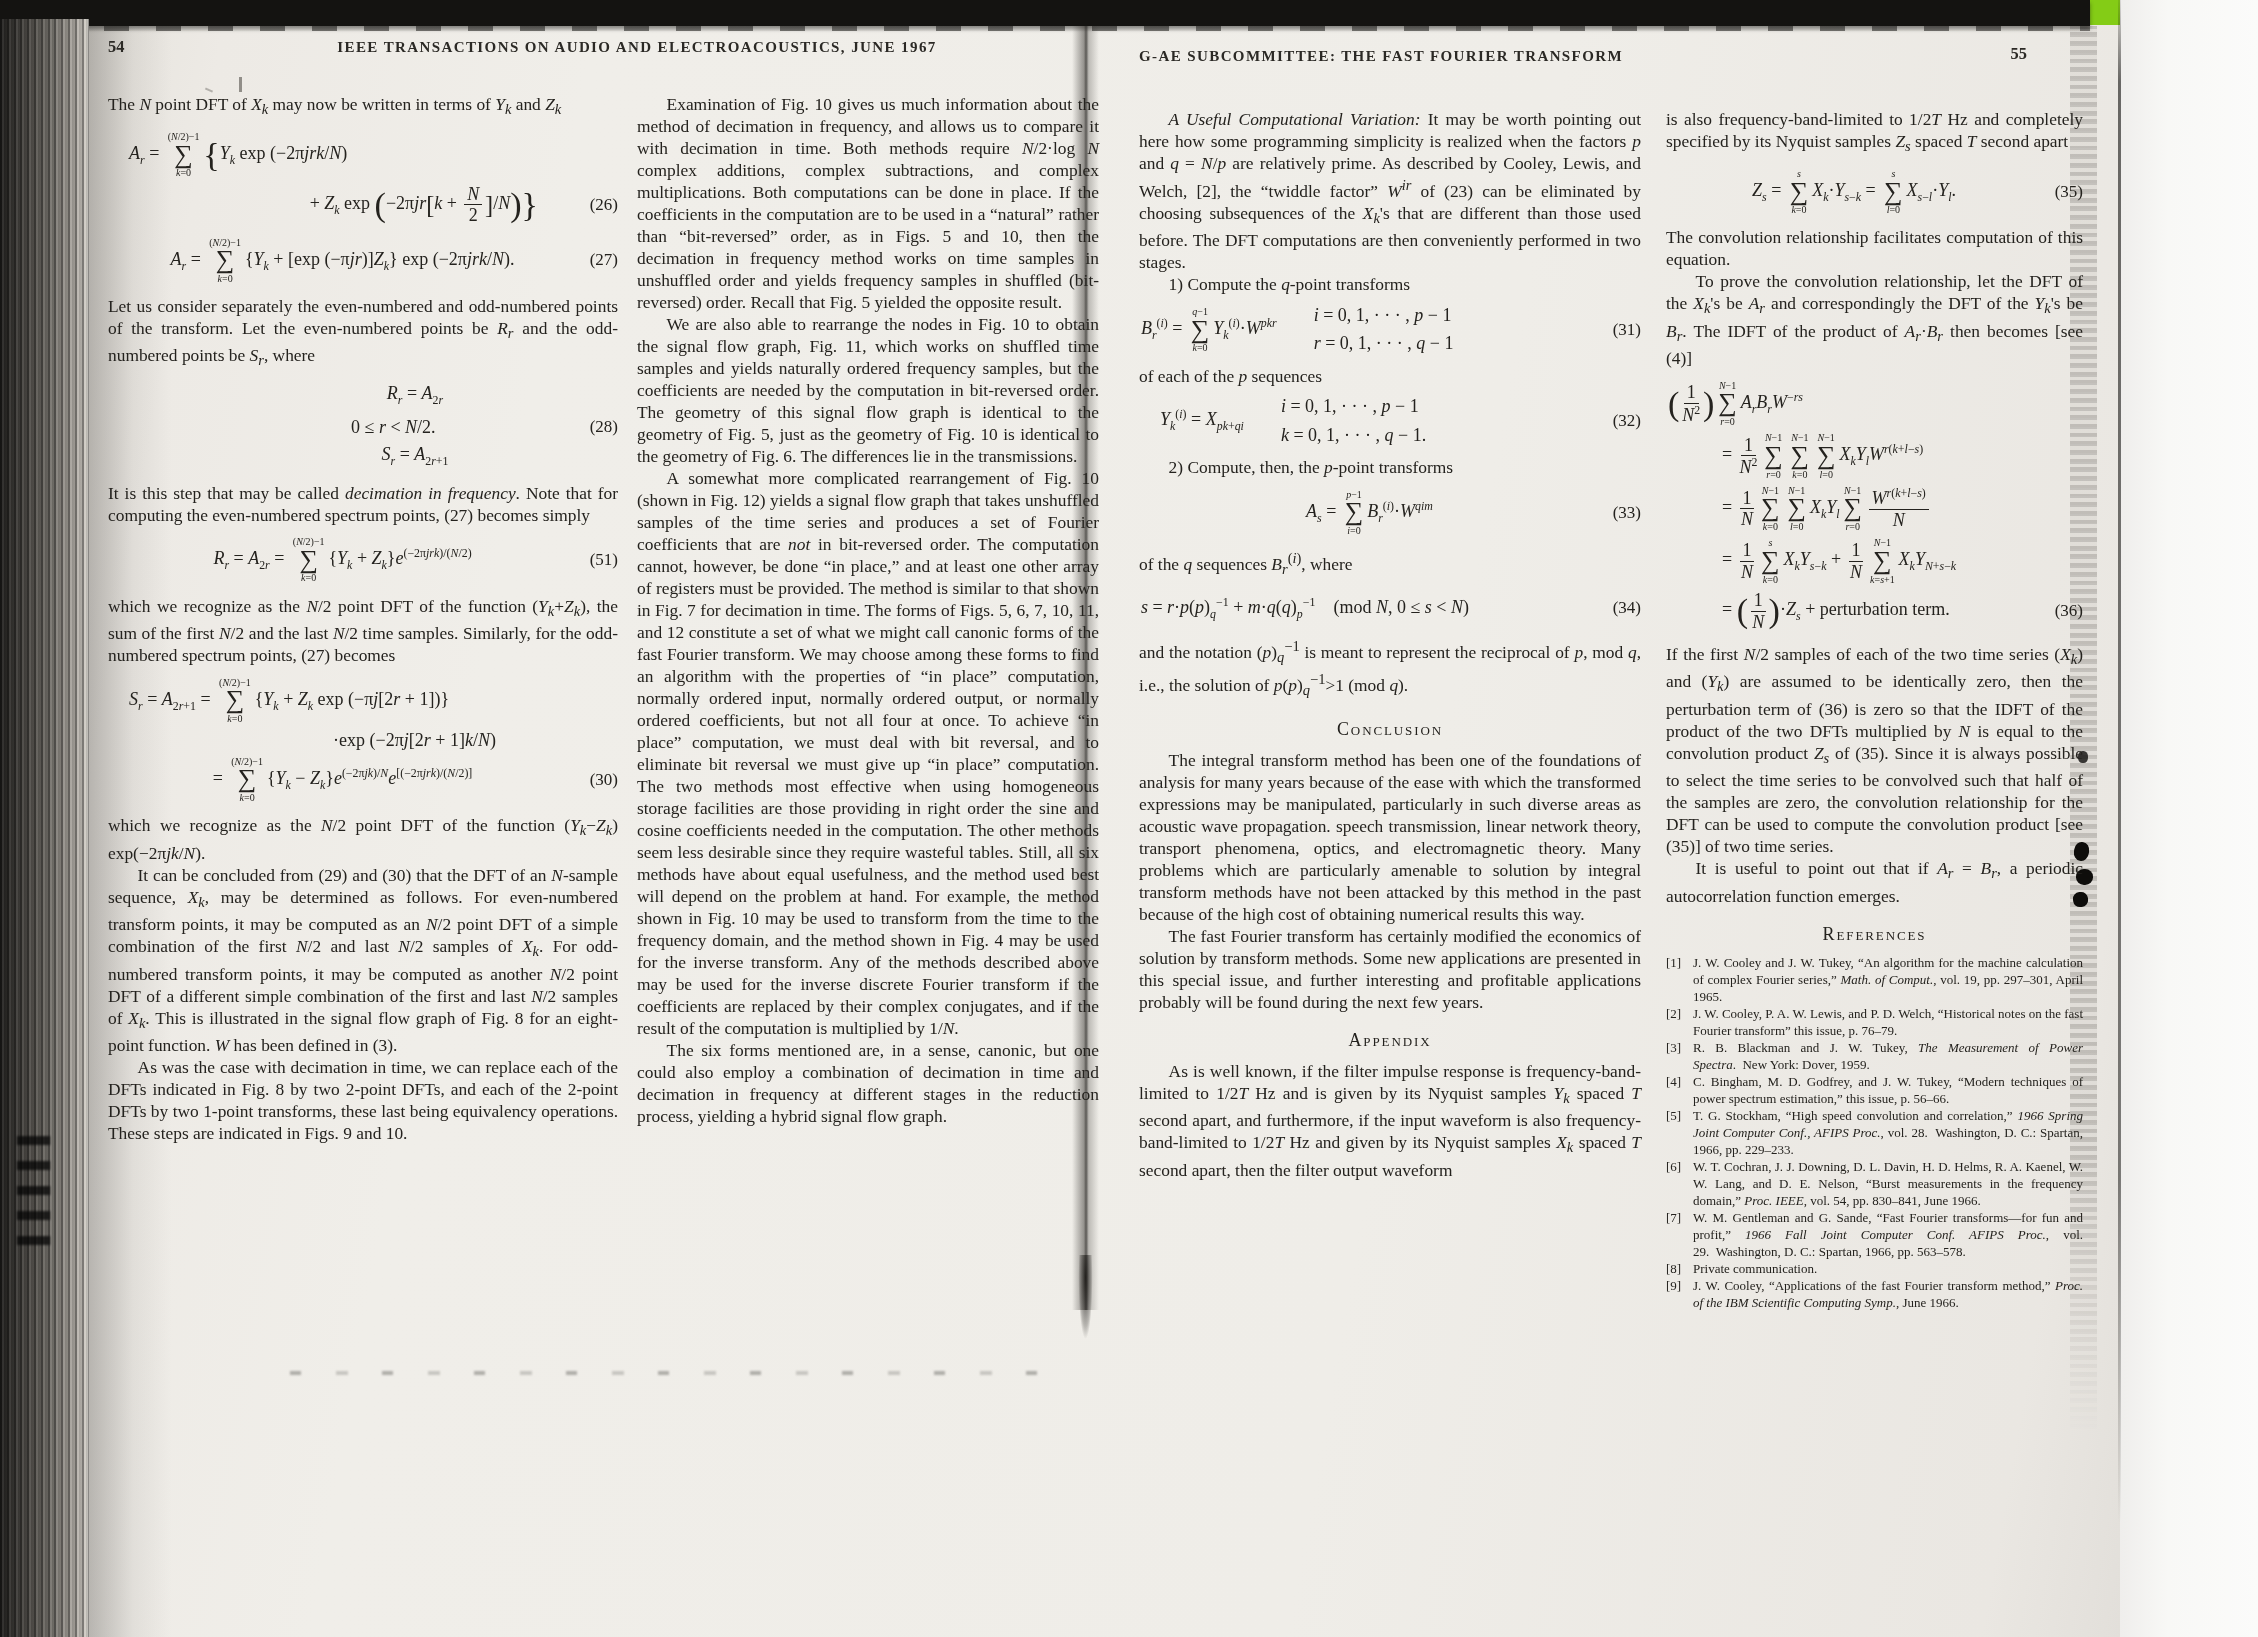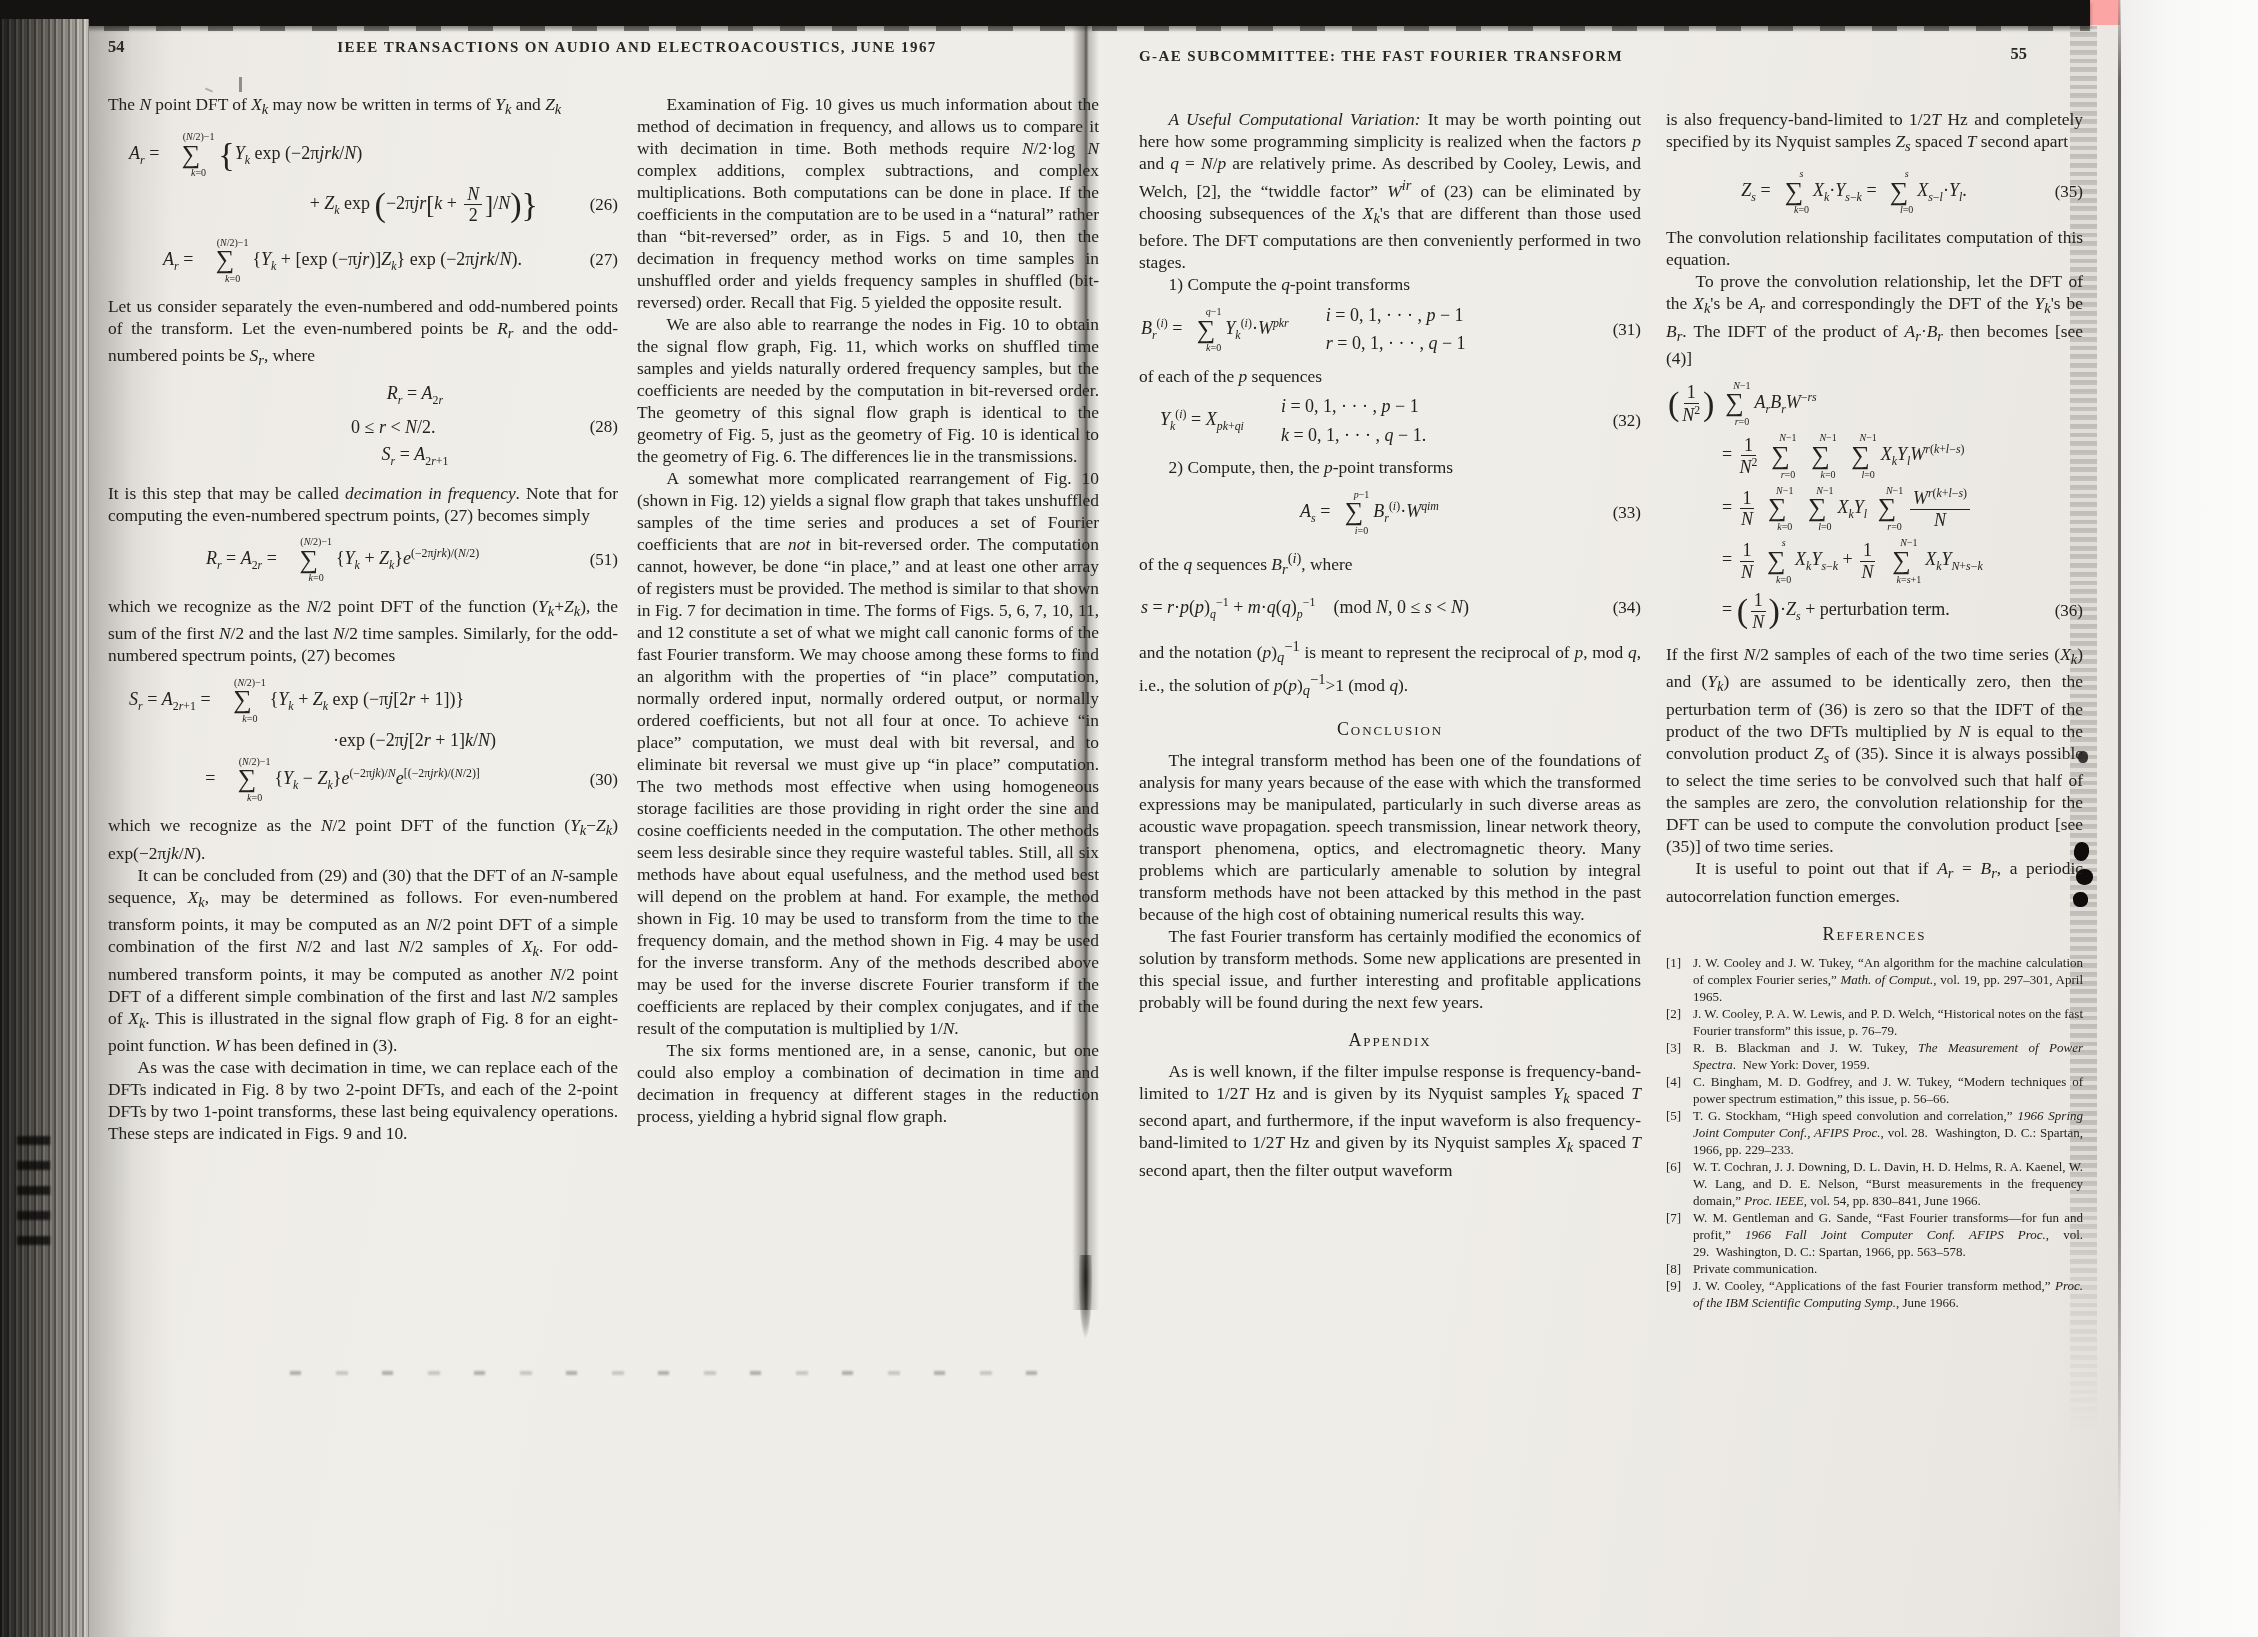--- a/index.html
+++ b/index.html
@@ -1,17 +1,17 @@
 <!DOCTYPE html>
 <html><head>
 <meta charset="utf-8">
 <style>
   html,body{margin:0;padding:0;background:#ffffff;}
   body{width:2258px;height:1638px;overflow:hidden;}
-  .scan{position:relative;width:2258px;height:1638px;background:#fca5a5;overflow:hidden;
+  .scan{position:relative;width:2258px;height:1638px;background:#84cc16;overflow:hidden;
         font-family:"Liberation Serif", serif;color:#24221e;}
   
   .topbar{position:absolute;left:0;top:0;width:2090px;height:26px;background:#141311;
           box-shadow:0 2.9px 3.9px rgba(20,19,17,.45);}
   .topbar::after{content:'';position:absolute;left:0;top:26px;width:100%;height:4.8px;
           background:repeating-linear-gradient(90deg,rgba(20,19,17,.55) 0 25px,rgba(20,19,17,.05) 25px 52px);}
   .spine{position:absolute;left:0;top:19.3px;width:89px;height:1618px;
          background:linear-gradient(90deg,#21201e 0,#3a3835 16%,#585550 38%,#7b7872 60%,#a6a29b 80%,#cfcbc4 96%,#e2dfd9 100%);}
   .spine::before{content:'';position:absolute;inset:0;
          background:repeating-linear-gradient(90deg,rgba(0,0,0,.38) 0 1.9px,rgba(255,255,255,.06) 1.9px 3.9px,rgba(0,0,0,.12) 3.9px 6.8px);}
@@ -66,21 +66,21 @@
   .eqbody.ll{text-align:left;padding-left:21px;}
   .eqbody.ll0{text-align:left;padding-left:1.9px;}
   .eqbody.rr{text-align:right;padding-right:39px;}
   .eqbody.rr2{text-align:right;padding-right:81px;}
   .eqbody.m1{text-align:center;padding-left:145px;}
   .eqbody.m2{text-align:left;padding-left:243px;}
   .eqbody.ind1{text-align:left;padding-left:56px;}
   .eqbody sup{font-size:66%;}
   .eqbody sub{font-size:66%;}
   .sm{display:inline-flex;flex-direction:column;align-items:center;vertical-align:middle;line-height:1;margin:0 3.9px;}
-  .st,.sb{font-size:10px;line-height:1.15;white-space:nowrap;margin-left:15px;}
+  .st,.sb{font-size:10px;line-height:1.15;white-space:nowrap;}
   .sg{font-size:26px;line-height:.95;}
   .fr{display:inline-flex;flex-direction:column;align-items:center;vertical-align:middle;margin:0 2.9px;line-height:1.15;}
   .fn{border-bottom:1.4px solid currentColor;padding:0 2.9px;}
   .d2{font-size:190%;vertical-align:middle;line-height:0;font-weight:300;}
   .d1{font-size:135%;vertical-align:middle;line-height:0;}
   .cond{display:inline-flex;flex-direction:column;align-items:flex-start;gap:8.7px;margin-left:37px;vertical-align:middle;text-align:left;line-height:1.1;}
   .sp40{margin-left:18px;}
   
   .refs{font-size:13px;line-height:17px;text-align:justify;margin-top:3.9px;}
   .ref{position:relative;padding-left:27px;margin:0;}

